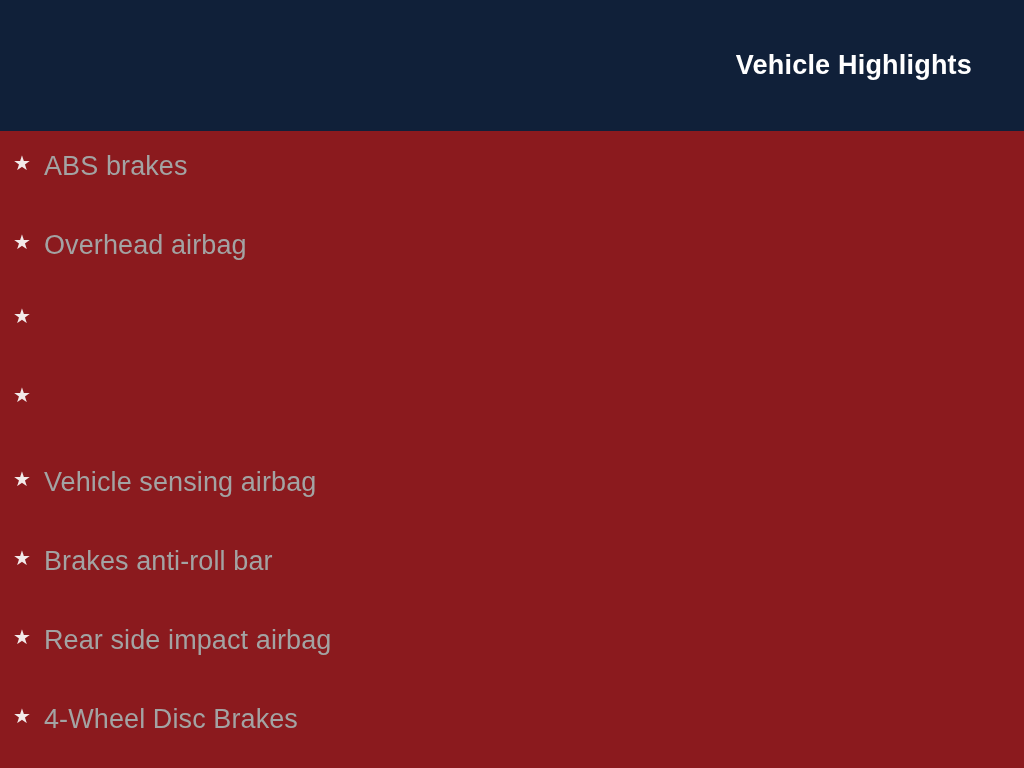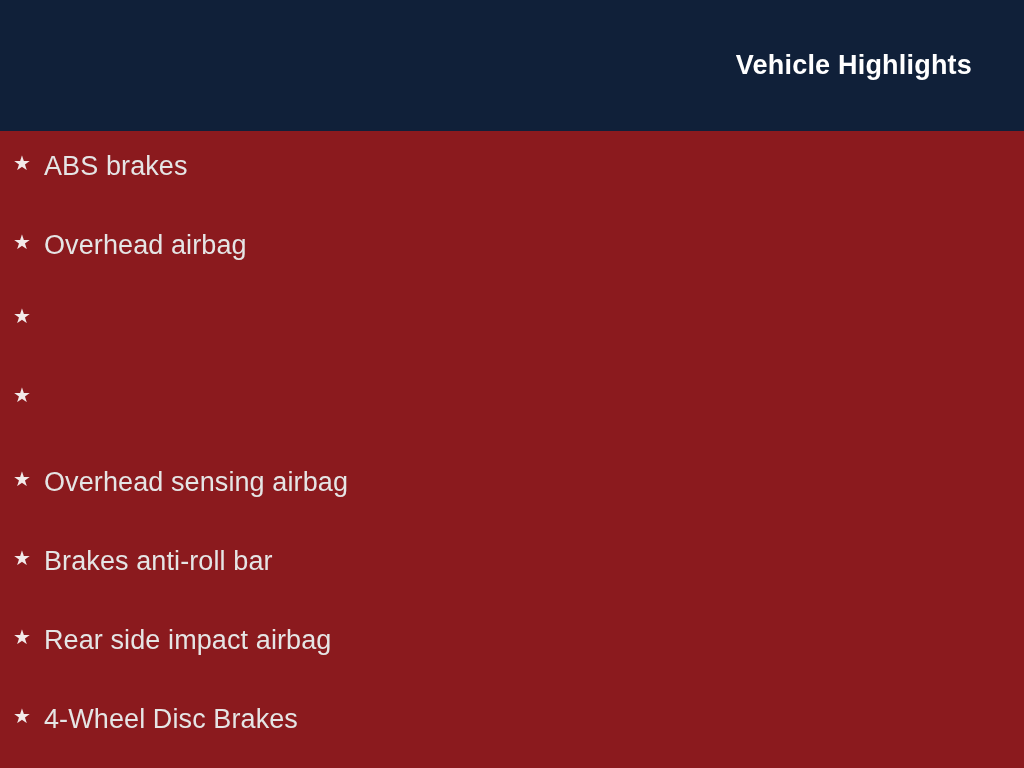--- a/index.html
+++ b/index.html
@@ -82,21 +82,21 @@
     color: #f2eaea;
     text-align: left;
     position: relative;
     top: -5px;
   }
 
   .highlight-label {
     flex: 0 0 auto;
     font-size: 27px;
     line-height: 1;
-    color: #e5e5e5;
+    color: #a3a3a3;
     letter-spacing: 0.1px;
   }
 </style>
 </head>
 <body>
 
 <div id="slide">
 
   <div id="header-band">
     <div id="header-title">Vehicle Highlights</div>
@@ -118,21 +118,21 @@
       <li class="highlight-item">
         <span class="bullet-star">★</span>
       </li>
 
       <li class="highlight-item">
         <span class="bullet-star">★</span>
       </li>
 
       <li class="highlight-item">
         <span class="bullet-star">★</span>
-        <span class="highlight-label">Overhead sensing airbag</span>
+        <span class="highlight-label">Vehicle sensing airbag</span>
       </li>
 
       <li class="highlight-item">
         <span class="bullet-star">★</span>
         <span class="highlight-label">Brakes anti-roll bar</span>
       </li>
 
       <li class="highlight-item">
         <span class="bullet-star">★</span>
         <span class="highlight-label">Rear side impact airbag</span>

